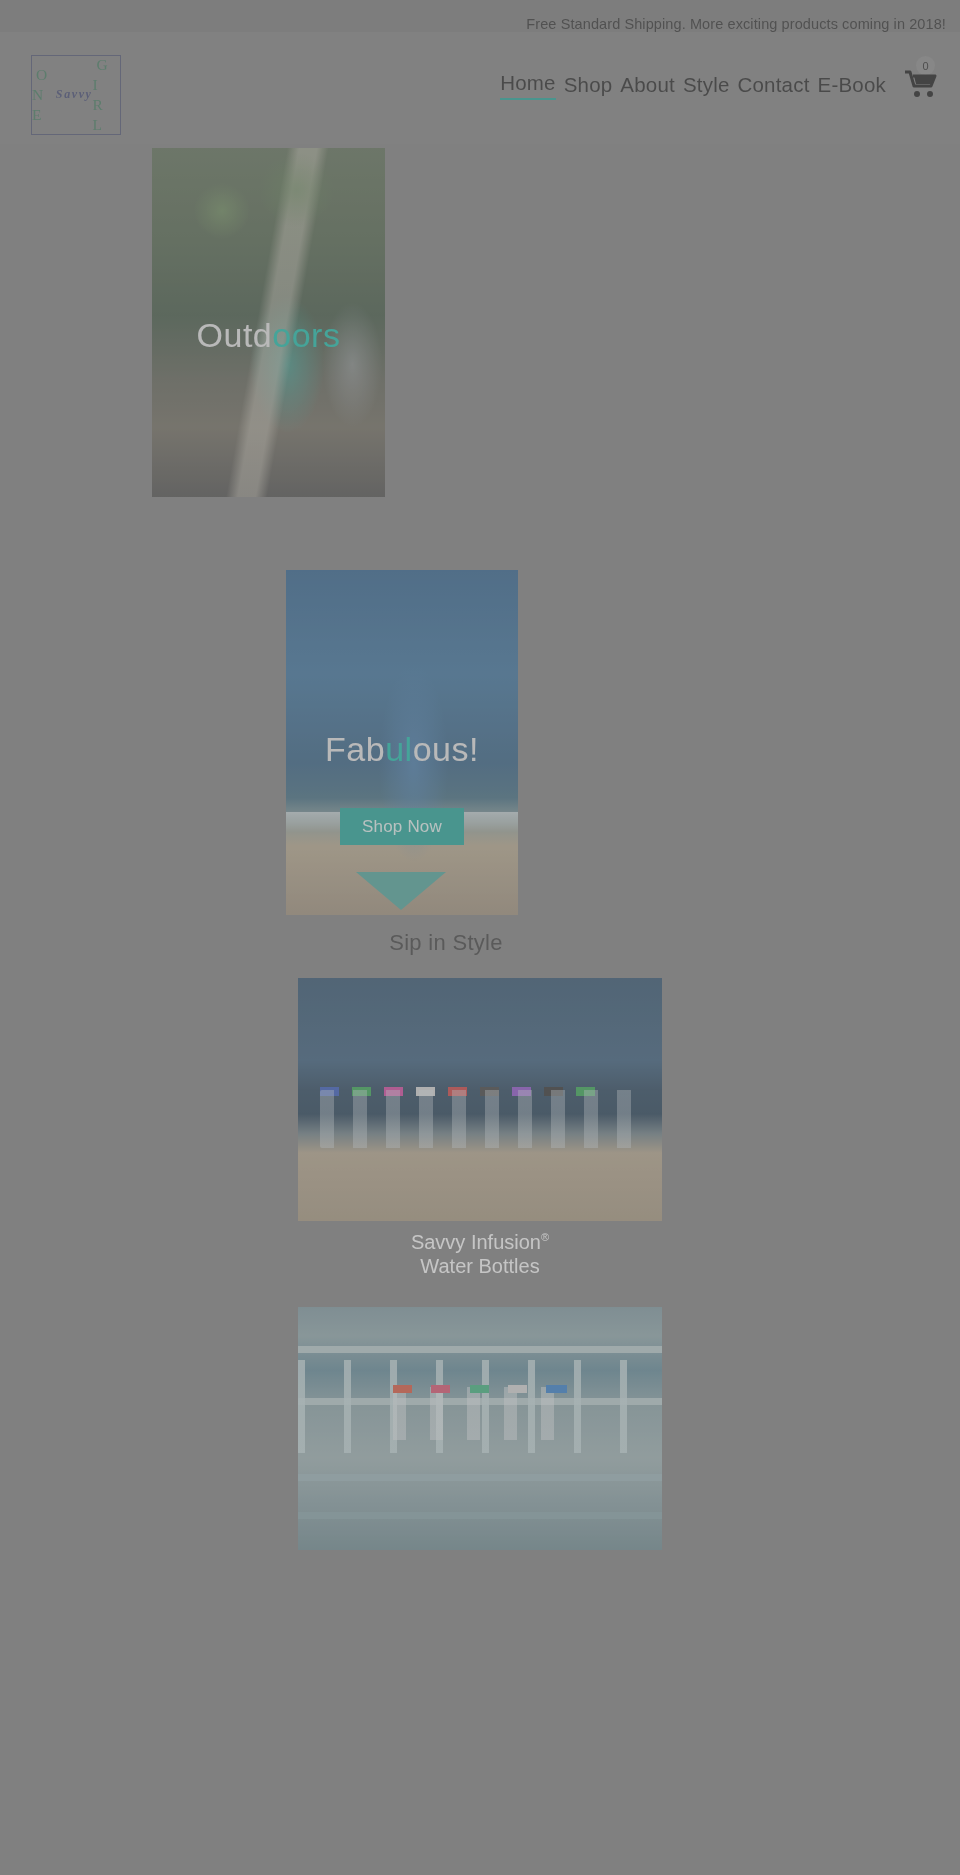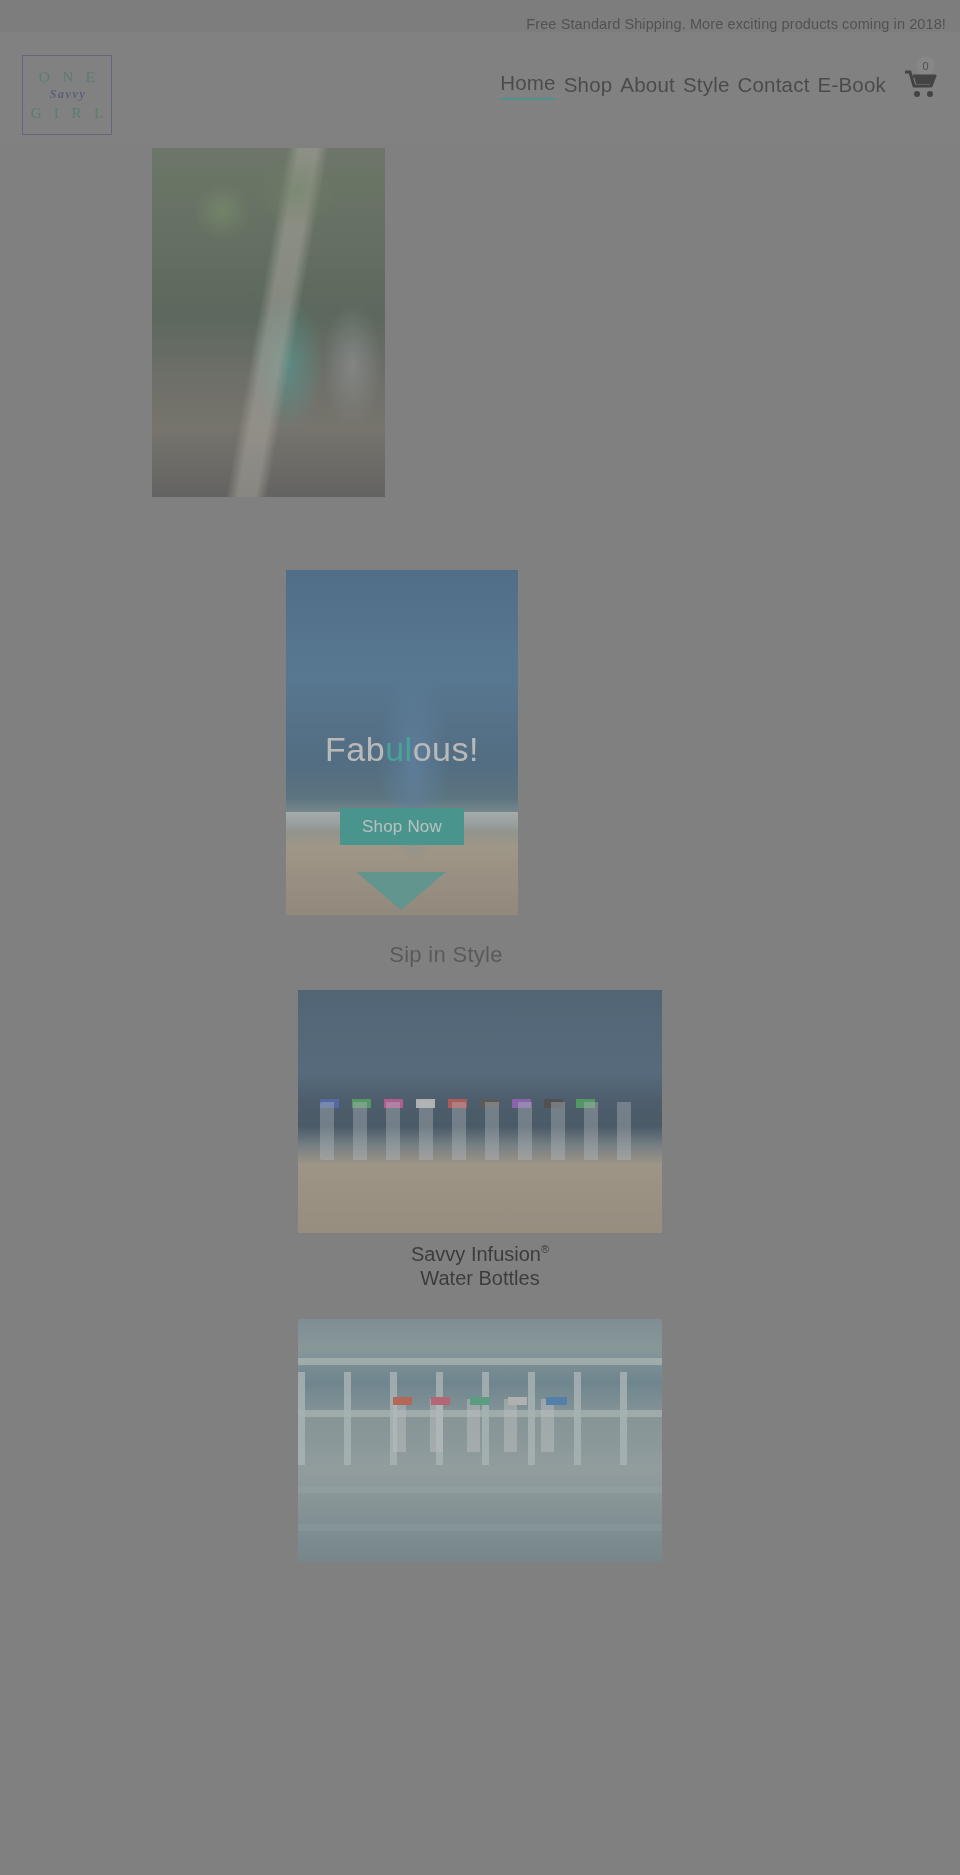--- a/index.html
+++ b/index.html
@@ -31,27 +31,27 @@
 
   
   .header {
     position: relative;
     width: 960px;
     height: 112px;
     background: #828282;
   }
   .logo-box {
     position: absolute;
-    left: 22px;
+    left: 31px;
     top: 23px;
     width: 90px;
     height: 80px;
     border: 1px solid #4c5272;
     display: flex;
-    flex-direction: column;
+    flex-direction: row;
     align-items: center;
     justify-content: center;
     line-height: 1.28;
   }
   .logo-one, .logo-girl {
     font-family: "Liberation Serif", serif;
     font-size: 15.5px;
     letter-spacing: 4.2px;
     color: #3f7a5d;
     text-indent: 4px;
@@ -273,29 +273,29 @@
     border-left:45px solid transparent;
     border-right:45px solid transparent;
     border-top:38px solid #4ba69c;
   }
   .section-title {
     width:892px;
     text-align:center;
     font-size:22px;
     color:#3a3a3a;
     letter-spacing:.3px;
-    margin-top: 28px;
+    margin-top: 16px;
   }
 
   
   .product { width:960px; position:relative; }
   .product-img { margin: 0 auto; overflow:hidden; }
   .product-caption {
     text-align:center;
-    color:#000000;
+    color:#ffffff;
     font-size:20px;
     line-height:1.22;
     margin-top: 9px;
   }
   .product-caption sup { font-size:11px; vertical-align: super; }
 
   #product-1 { margin-top: 22px; }
   #product-1 .product-img { width:364px; height:243px; }
   #product-2 { margin-top: 28px; }
   #product-2 .product-img { width:364px; height:243px; }
@@ -340,20 +340,23 @@
         <circle cx="26" cy="24" r="3" fill="#111"></circle>
       </svg>
     </div>
   </nav>
 </div>
 
 <div class="hero-row">
 
   <div class="tile" id="tile-outdoors">
     <div class="ph ph-park"></div>
+    <div class="tile-label" style="top:168px;">
+      <span class="w">Outd</span><span class="t">oors</span>
+    </div>
   </div>
 
 
 </div>
 
 <div class="fab-wrap">
   <div id="tile-fabulous">
     <div class="ph ph-fab"></div>
 
     <div class="tile-label" style="top:160px;">

